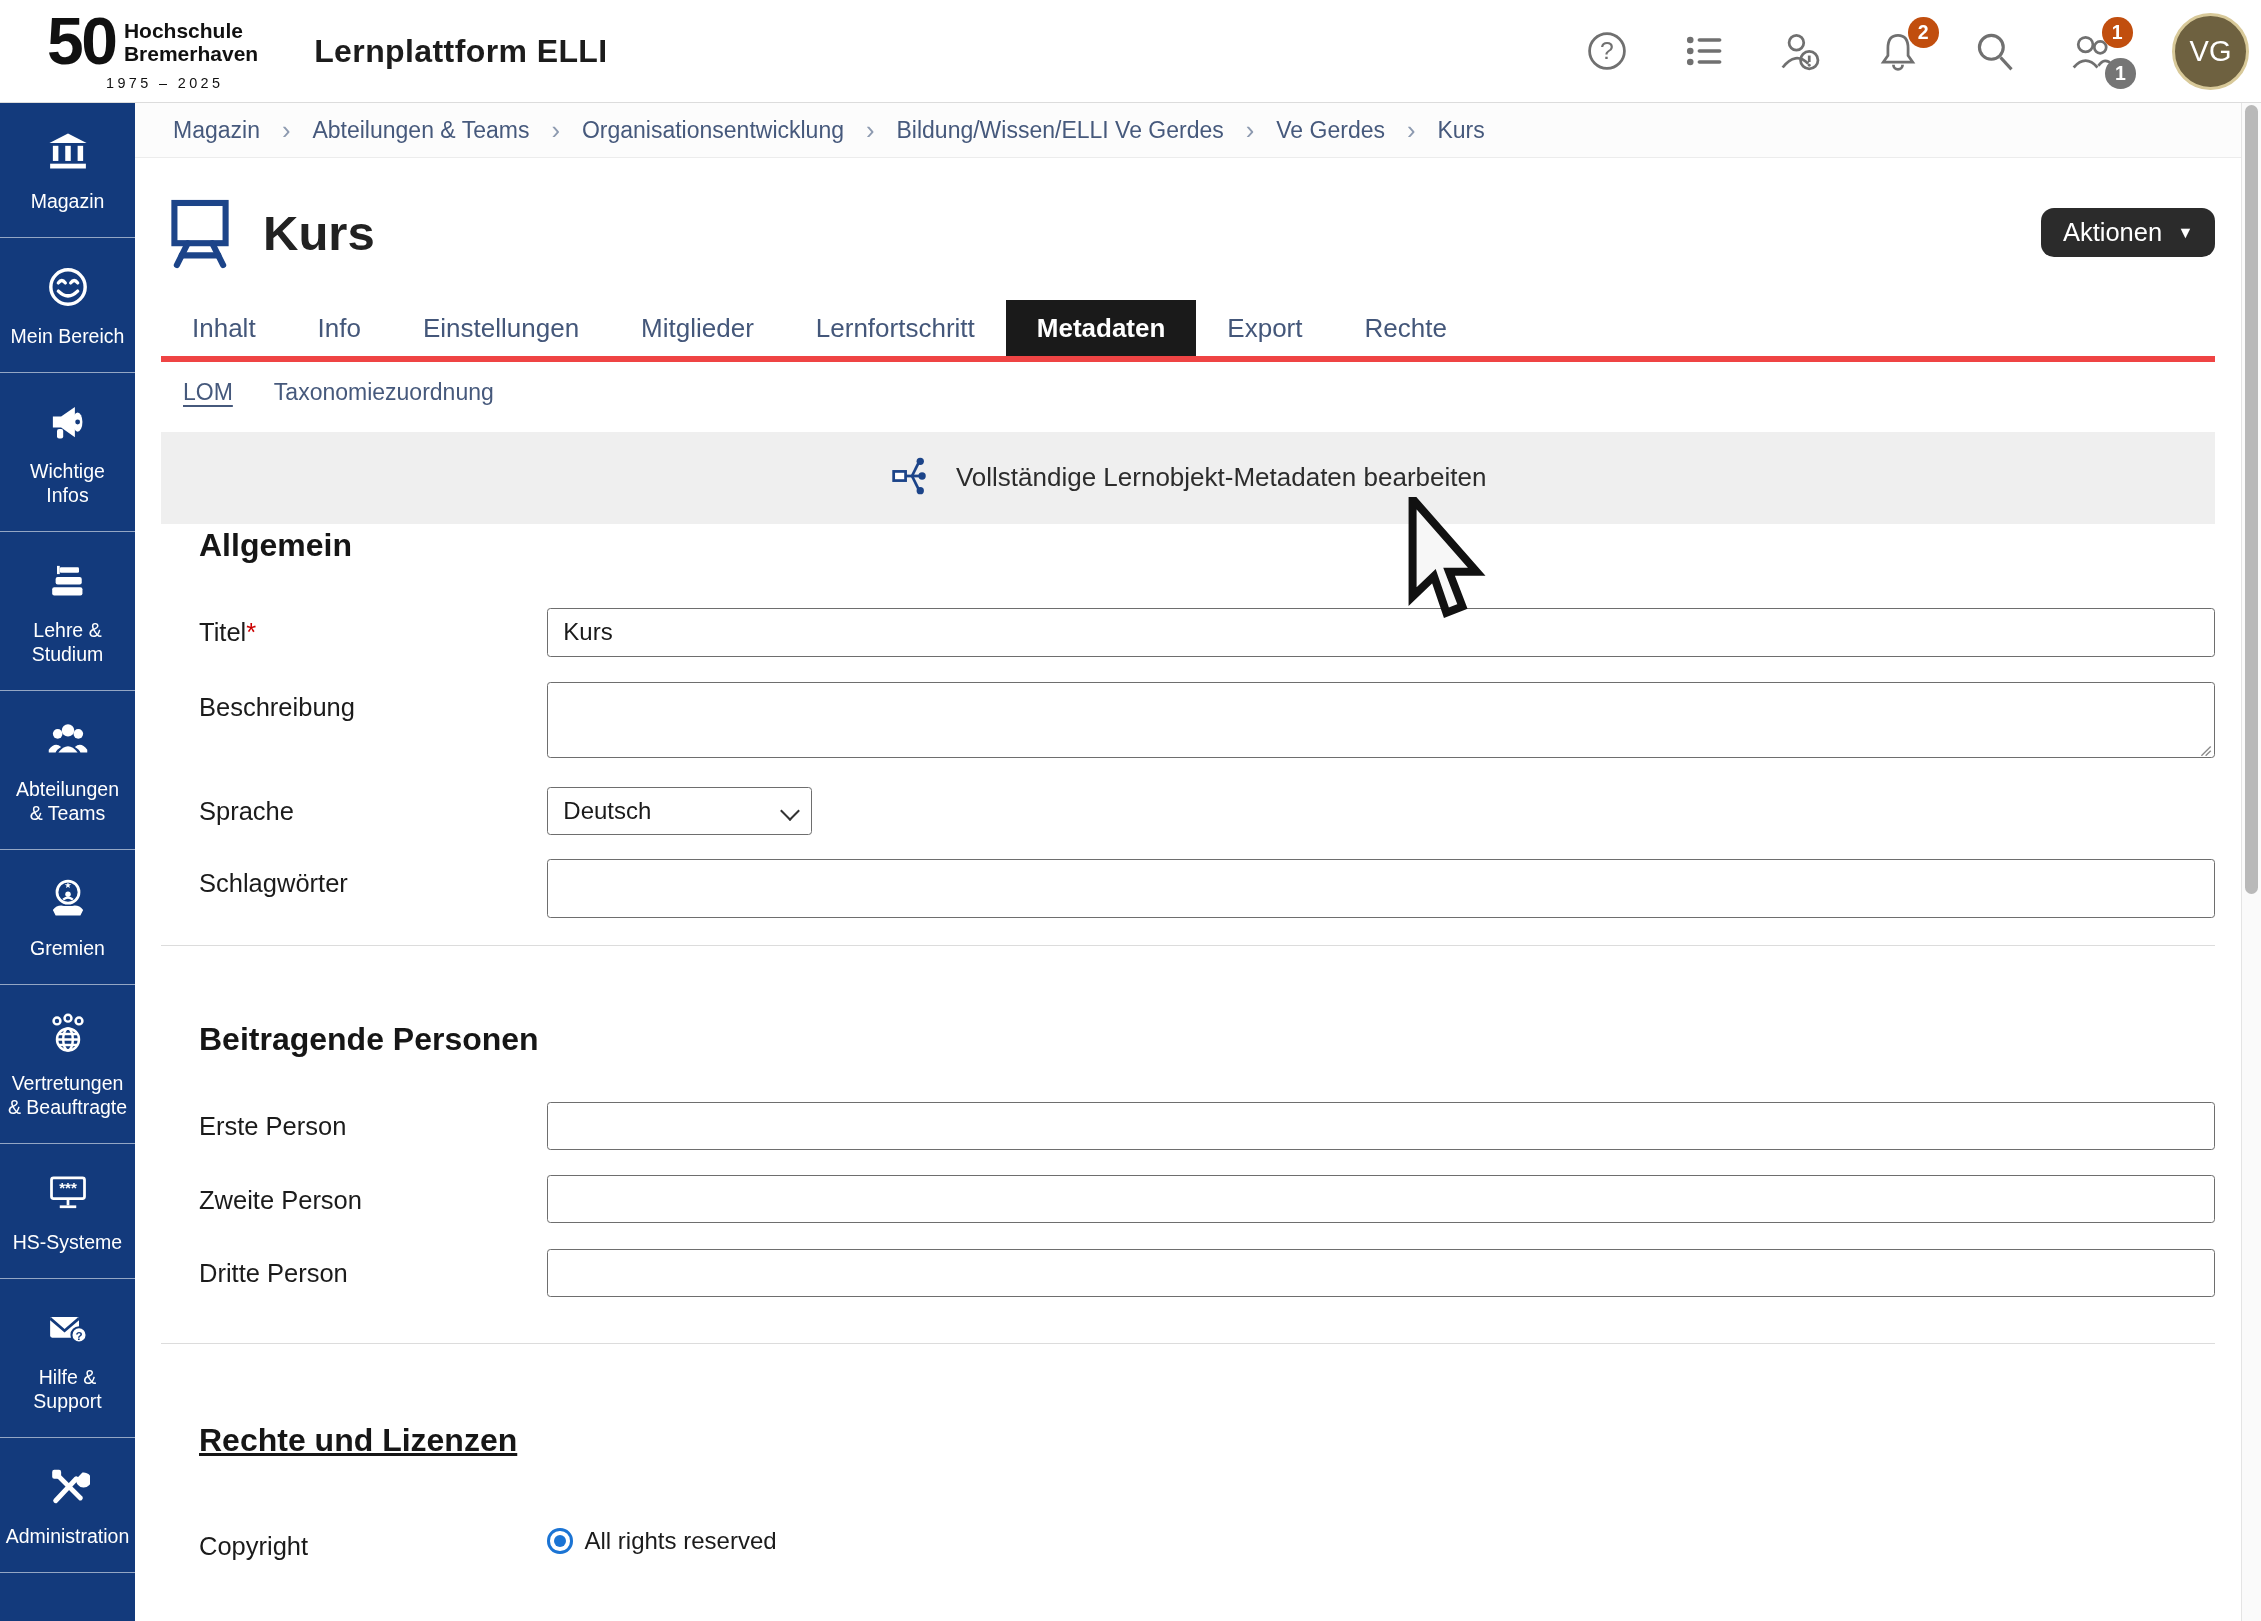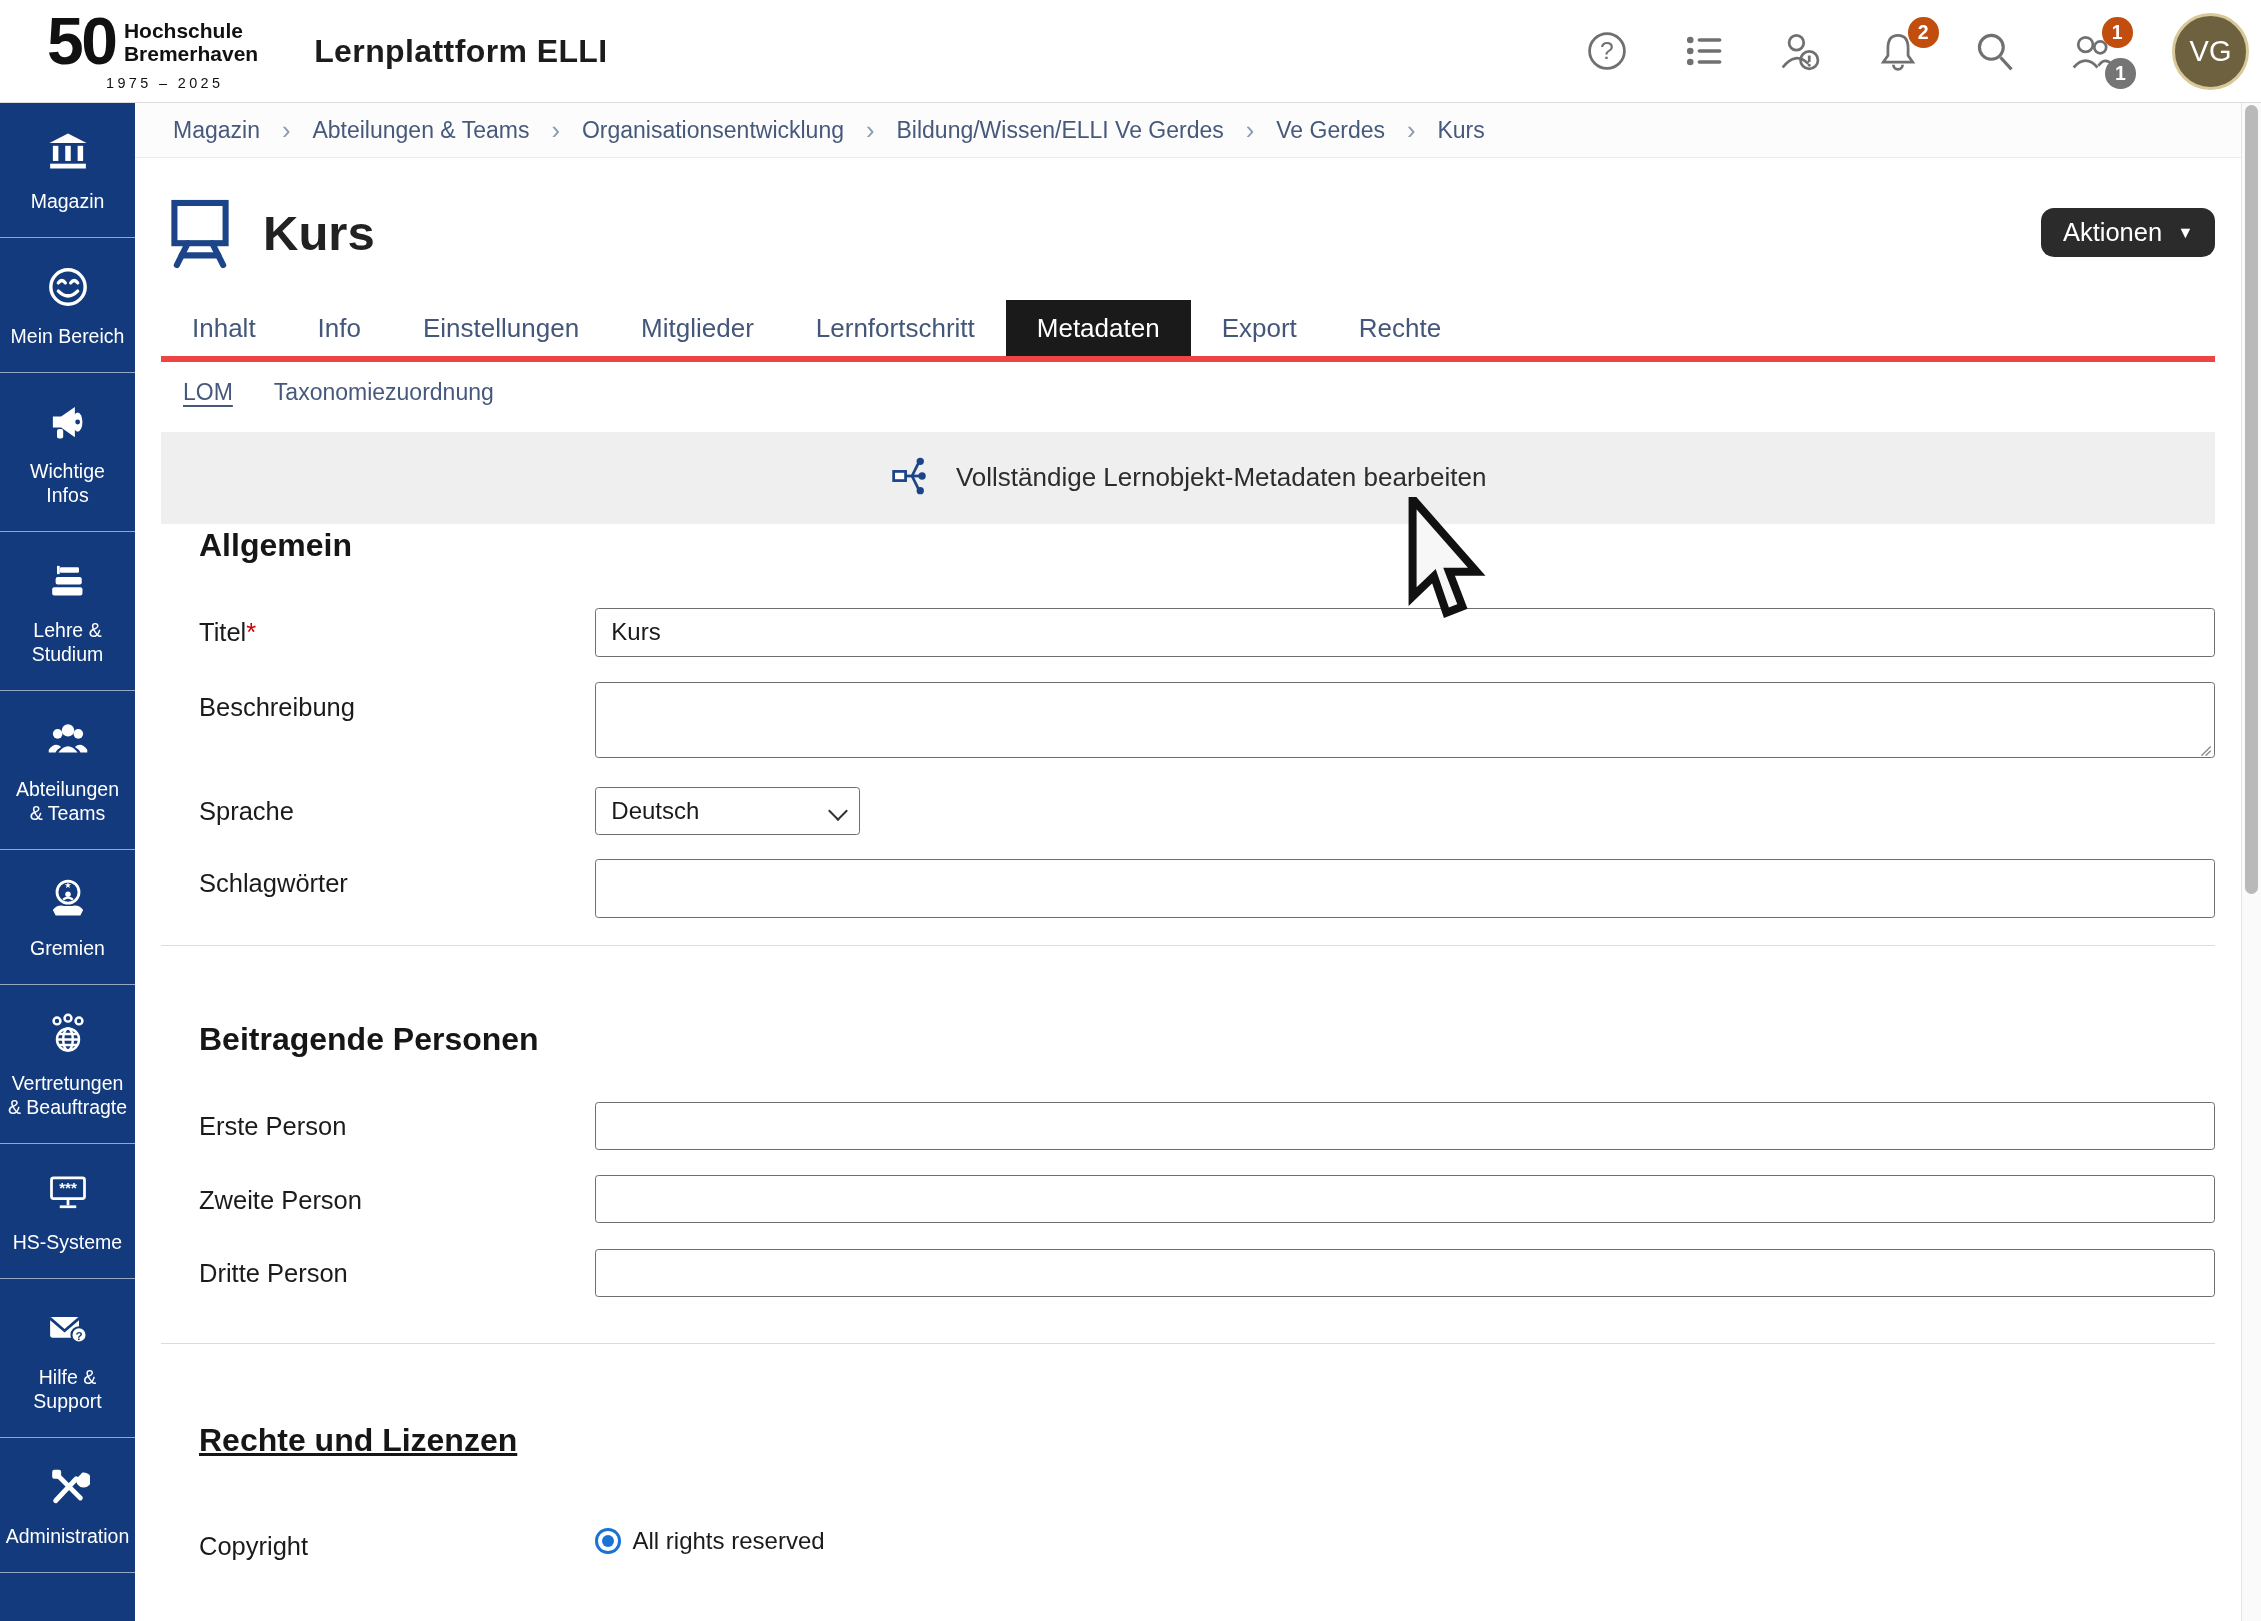--- a/index.html
+++ b/index.html
@@ -47,41 +47,41 @@
   .obj-icon svg{width:78px;height:78px;}
   .page-title{font-size:49px;font-weight:700;color:#222;margin-left:24px;}
   .btn-dark{background:#2b2b2b;color:#fff;border:none;border-radius:13px;height:49px;
             font-size:25.5px;font-family:inherit;display:flex;align-items:center;
             padding:0 22px;cursor:pointer;}
   .actions-btn{margin-left:auto;}
   .caret{font-size:16px;margin-left:15.3px;}
 
   .tabs{margin-top:27px;display:flex;border-bottom:6px solid #ef4444;align-items:flex-end;}
   .tab{font-size:26px;color:#44577a;line-height:56px;height:56px;padding:0 31px;cursor:pointer;white-space:nowrap;}
-  .tab.active{background:#1a1a1a;color:#fff;}
+  .tab.active{background:#1a1a1a;color:#fff;font-weight:bold;}
 
   .subtabs{margin-top:17px;display:flex;gap:41px;padding-left:22px;}
   .subtab{font-size:23px;color:#46597c;cursor:pointer;}
   .subtab.active{text-decoration:underline;text-underline-offset:5.1px;}
 
   .banner{margin-top:25.5px;height:92px;background:#efefef;display:flex;align-items:center;
           justify-content:center;gap:22px;cursor:pointer;}
   .banner svg{width:44px;height:44px;}
   .banner-label{font-size:26px;color:#2c2c2c;}
 
   .save-row{margin-top:27px;display:flex;align-items:center;}
   .required-note{font-size:23px;color:#1f1f1f;}
   .req{color:#cc0000;}
   .save-btn{margin-left:auto;}
 
   .section-title{font-size:32px;font-weight:700;color:#161616;margin-top:3.4px;padding-left:38px;height:39px;}
   .section-title.gap1{margin-top:75px;}
   .section-title.gap2{margin-top:78px;text-decoration:underline;}
 
-  .form-row{display:flex;margin-top:25.5px;gap:48px;}
+  .form-row{display:flex;margin-top:25.5px;}
   .form-row.first{margin-top:42px;}
   .form-label{width:348px;min-width:348px;padding-left:38px;padding-top:10.2px;font-size:25.5px;color:#1b1b1b;}
   .form-field{flex:1;position:relative;}
   .txt{width:100%;height:49px;border:1.7px solid #6e6e6e;border-radius:3.4px;font-size:24px;
        font-family:inherit;padding:0 15.3px;box-sizing:border-box;color:#1a1a1a;background:#fff;}
   .txt.short{height:48px;}
   .txt.tall{height:59px;}
   textarea.txt{height:76px;padding-top:10.2px;resize:none;}
   .resize-grip{position:absolute;right:3.4px;bottom:5.1px;width:13.6px;height:13.6px;pointer-events:none;}
   select.txt{width:265px;height:48px;appearance:none;-webkit-appearance:none;padding-right:42px;background:#fff;}

